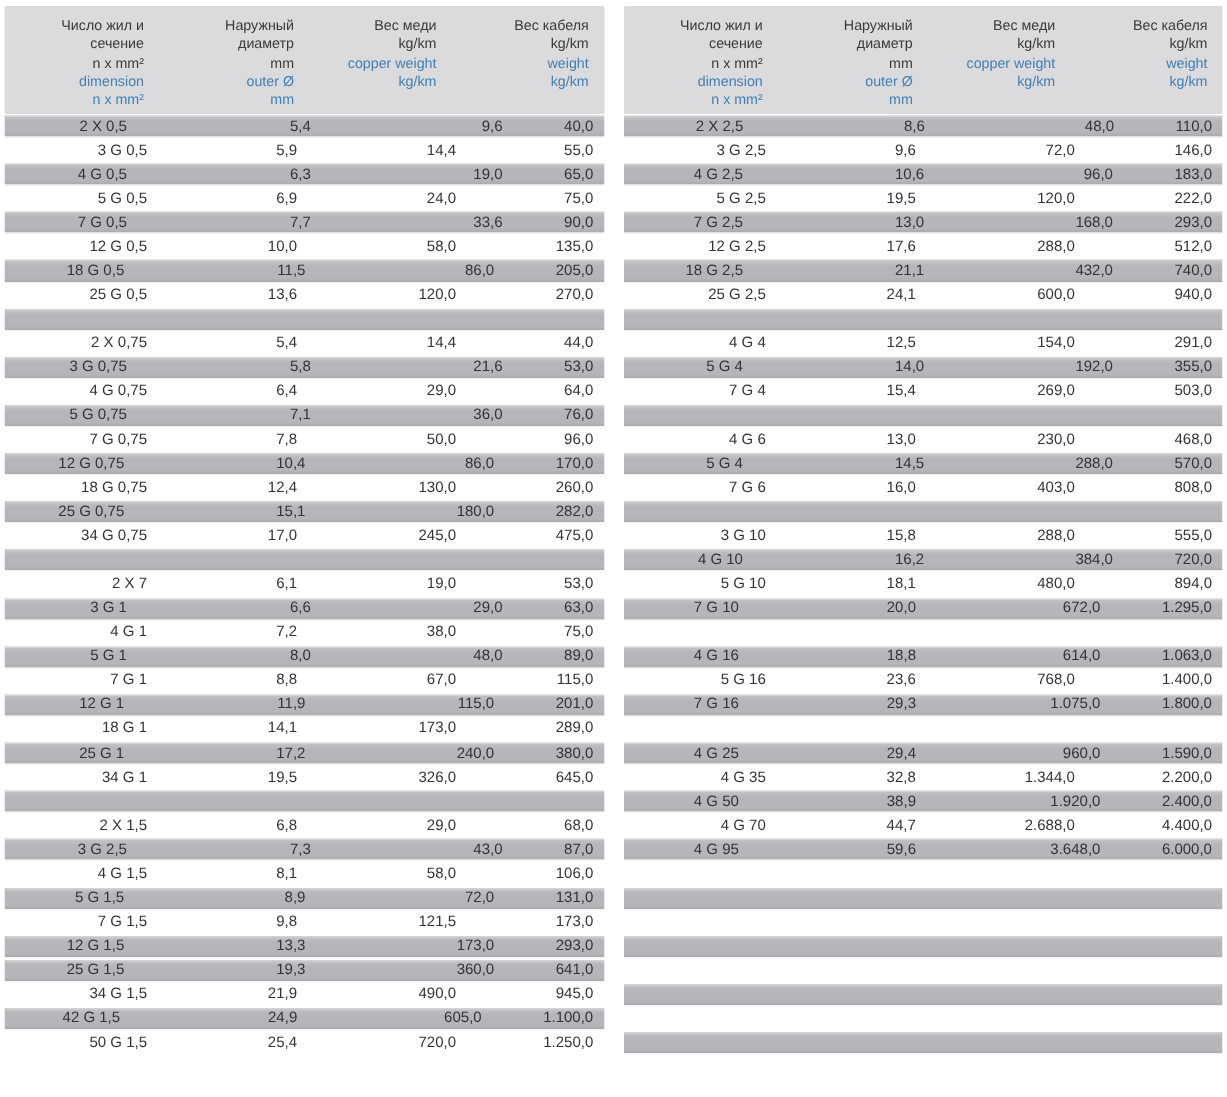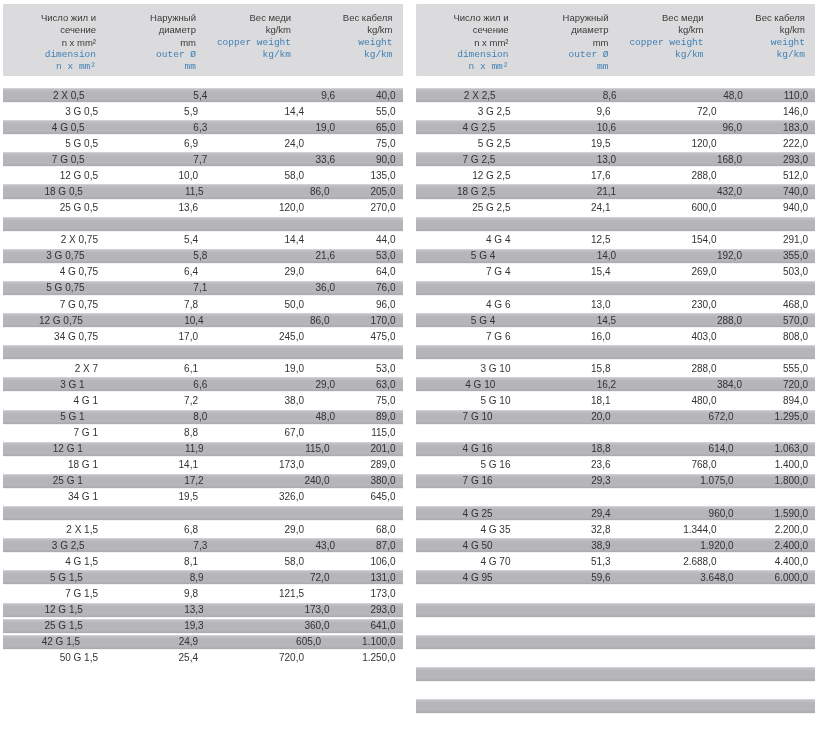--- a/index.html
+++ b/index.html
@@ -21,33 +21,32 @@
     gap: 13px;
     padding: 4px 3px 0 3px;
     width: 818px; height: 731px;
   }
   .cable-table { flex: 1 1 0; min-width: 0; }
 
   
   .thead {
     background: var(--header-bg);
     height: 72px;
-    margin-bottom: 11px;
     display: flex;
     padding-top: 8px;
     border-radius: 1px;
   }
   .hcell {
     text-align: right;
     font-size: 9.5px;
     line-height: 12.3px;
     color: var(--text-dark);
   }
   .hcell .hline { white-space: nowrap; }
-  .hcell .blue { color: var(--accent-blue); font-family: Liberation Mono, monospace; }
+  .hcell .blue { color: var(--accent-blue); }
 
   
   .tbody { width: 100%; }
   .row {
     height: 16.08px;
     display: flex;
     align-items: center;
     font-size: 10px;
     color: #333333;
   }
@@ -183,20 +182,32 @@
           <div class="cell c2">50,0</div>
           <div class="cell c3">96,0</div>
         </div>
         <div class="row gray">
           <div class="cell c0">12 G 0,75</div>
           <div class="cell c1">10,4</div>
           <div class="cell c2">86,0</div>
           <div class="cell c3">170,0</div>
         </div>
         <div class="row white">
+          <div class="cell c0">18 G 0,75</div>
+          <div class="cell c1">12,4</div>
+          <div class="cell c2">130,0</div>
+          <div class="cell c3">260,0</div>
+        </div>
+        <div class="row gray">
+          <div class="cell c0">25 G 0,75</div>
+          <div class="cell c1">15,1</div>
+          <div class="cell c2">180,0</div>
+          <div class="cell c3">282,0</div>
+        </div>
+        <div class="row white">
           <div class="cell c0">34 G 0,75</div>
           <div class="cell c1">17,0</div>
           <div class="cell c2">245,0</div>
           <div class="cell c3">475,0</div>
         </div>
         <div class="row gray"></div>
         <div class="row white">
           <div class="cell c0">2 X 7</div>
           <div class="cell c1">6,1</div>
           <div class="cell c2">19,0</div>
@@ -285,20 +296,26 @@
           <div class="cell c0">12 G 1,5</div>
           <div class="cell c1">13,3</div>
           <div class="cell c2">173,0</div>
           <div class="cell c3">293,0</div>
         </div>
         <div class="row gray">
           <div class="cell c0">25 G 1,5</div>
           <div class="cell c1">19,3</div>
           <div class="cell c2">360,0</div>
           <div class="cell c3">641,0</div>
+        </div>
+        <div class="row white">
+          <div class="cell c0">34 G 1,5</div>
+          <div class="cell c1">21,9</div>
+          <div class="cell c2">490,0</div>
+          <div class="cell c3">945,0</div>
         </div>
         <div class="row gray">
           <div class="cell c0">42 G 1,5</div>
           <div class="cell c1">24,9</div>
           <div class="cell c2">605,0</div>
           <div class="cell c3">1.100,0</div>
         </div>
         <div class="row white">
           <div class="cell c0">50 G 1,5</div>
           <div class="cell c1">25,4</div>
@@ -481,21 +498,21 @@
           <div class="cell c3">2.200,0</div>
         </div>
         <div class="row gray">
           <div class="cell c0">4 G 50</div>
           <div class="cell c1">38,9</div>
           <div class="cell c2">1.920,0</div>
           <div class="cell c3">2.400,0</div>
         </div>
         <div class="row white">
           <div class="cell c0">4 G 70</div>
-          <div class="cell c1">51,3</div>
+          <div class="cell c1">44,7</div>
           <div class="cell c2">2.688,0</div>
           <div class="cell c3">4.400,0</div>
         </div>
         <div class="row gray">
           <div class="cell c0">4 G 95</div>
           <div class="cell c1">59,6</div>
           <div class="cell c2">3.648,0</div>
           <div class="cell c3">6.000,0</div>
         </div>
         <div class="row white"></div>

